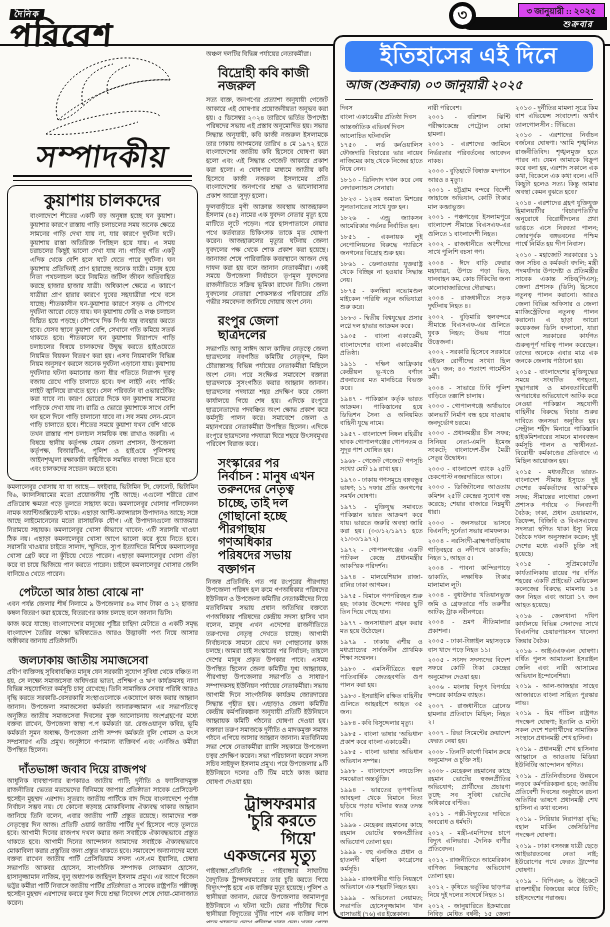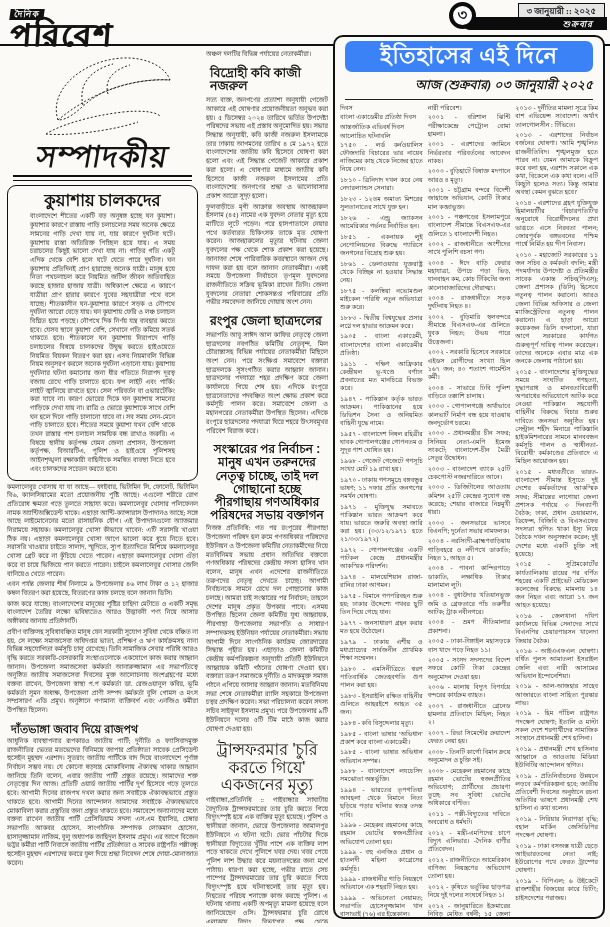--- a/index.html
+++ b/index.html
@@ -6,54 +6,54 @@
   body{background:#e9e8e4;font-family:"Liberation Serif","DejaVu Serif",serif;color:#151412;}
   .page{position:relative;width:610px;height:927px;background:#fbfaf6;margin:0 auto;overflow:hidden;
         box-shadow:0 0 4px rgba(0,0,0,.4);}
   
   .masthead{position:absolute;left:10px;top:4px;line-height:1;}
   .masthead .tag{font-size:9px;font-weight:bold;letter-spacing:1px;background:#111;color:#fff;
                  padding:1px 4px;display:inline-block;transform:skewX(-8deg);}
   .masthead .ttl{font-size:31px;font-weight:900;letter-spacing:2px;margin-top:0px;
                  text-shadow:1px 0 #151412;transform:skewX(-4deg);}
   .hdr-right{position:absolute;right:3px;top:2px;width:172px;height:40px;}
-  .datebox{position:absolute;right:2px;top:1px;border:1.5px solid #111;background:#e5e5e5;
+  .datebox{position:absolute;right:2px;top:1px;border:1.5px solid #111;background:#d946ef;
            font-size:8.5px;font-weight:bold;padding:1px 8px;white-space:nowrap;text-align:center;}
   .blackbar{position:absolute;right:0;top:15px;left:28px;height:13px;background:#0c0c0c;
             border-radius:7px 0 0 7px;}
   .weekday{position:absolute;right:14px;top:16px;color:#fff;font-size:8.5px;font-weight:bold;
            font-style:italic;letter-spacing:1px;}
   .pagecircle{position:absolute;left:14px;top:0px;width:27px;height:27px;border-radius:50%;
               background:#fff;border:4px solid #0c0c0c;box-sizing:border-box;text-align:center;
               font-size:15px;font-weight:900;line-height:19px;}
   .toprule{position:absolute;left:0;top:44px;width:610px;height:2px;background:#111;}
   
   .col-left{position:absolute;left:7px;top:50px;width:191px;height:873px;overflow:hidden;}
   .col-mid{position:absolute;left:206px;top:50px;width:122px;height:873px;overflow:hidden;}
   .bodytxt{font-size:6.4px;line-height:1.36;text-align:justify;margin:2px 0 0;}
-  h3.headline{font-family:"Liberation Sans","DejaVu Sans",sans-serif;margin:8px 4px 1px;line-height:1.1;}
+  h3.headline{font-family:"Liberation Sans","DejaVu Sans",sans-serif;margin:8px 12px 1px;line-height:1.1;}
   .h-md{font-size:12.5px;font-weight:800;}
   .h-sm{font-size:11px;font-weight:800;}
-  .h-ctr{font-size:12px;font-weight:800;text-align:center;line-height:1.25;}
-  .h-lg{font-size:16px;font-weight:400;text-align:center;line-height:1.15;}
+  .h-ctr{font-size:12px;font-weight:800;text-align:left;line-height:1.25;}
+  .h-lg{font-size:16px;font-weight:700;text-align:right;line-height:1.15;}
   
   .leafart{display:block;margin:0 auto;}
   .script-title{font-size:30px;font-weight:900;text-align:center;transform:skewX(-10deg);
                 font-family:"Liberation Serif",serif;letter-spacing:1px;line-height:1;}
   .script-under{border-top:2px solid #111;border-bottom:1px solid #111;height:3px;margin:3px 6px 4px;}
   .edit-box{border:1.5px solid #111;border-radius:9px;padding:5px 22px 6px;margin-top:2px;}
   .edit-head{font-size:16.5px;font-weight:900;text-align:center;line-height:1.18;
              font-family:"Liberation Serif",serif;}
   
   .hist-box{position:absolute;left:333px;top:35px;width:272px;height:884px;border:2px solid #111;
             border-radius:10px;background:#fbfaf6;box-sizing:border-box;}
   .hist-banner{margin:4px 10px 2px;background:#3b82f6;color:#fff;text-align:center;
                font-size:22px;font-weight:900;border-radius:7px;padding:3px 0 4px;
                letter-spacing:1px;line-height:1.1;}
-  .hist-sub{font-size:12.5px;font-weight:bold;font-style:italic;text-align:right;
+  .hist-sub{font-size:12.5px;font-weight:bold;font-style:italic;text-align:left;
             padding:2px 0 3px;border-bottom:1.5px solid #222;margin:0 10px 4px;}
   .hist-cols{display:flex;gap:5px;padding:0 5px;height:814px;overflow:hidden;}
   .hist-col{flex:1;min-width:0;}
   .hist-col p{font-size:6.3px;line-height:1.3;text-align:justify;margin:0 0 2.5px;}
   .hist-col p.hdrline{margin-bottom:1px;}
 </style>
 </head>
 <body>
 
 <div class="page">
@@ -84,22 +84,24 @@
     <div class="script-title">সম্পাদকীয়</div>
     <div class="script-under"></div>
     <div class="edit-box">
       <div class="edit-head">
         <span>কুয়াশায় চালকদের</span><br>
       </div>
       <p class="bodytxt">বাংলাদেশে শীতের একটি বড় অনুষঙ্গ হচ্ছে ঘন কুয়াশা। কুয়াশার কারণে রাস্তায় গাড়ি চলাচলের সময় অনেক ক্ষেত্রে সামনের গাড়ি দেখা যায় না, যার কারণে দুর্ঘটনা ঘটে। কুয়াশায় রাস্তা অতিরিক্ত পিচ্ছিল হয়ে যায়। এ সময় চরাচলের কিছুই ভালো দেখা যায় না। গাড়ির গতি একটু এদিক থেকে বেশি হলে ঘটে যেতে পারে দুর্ঘটনা। ঘন কুয়াশায় প্রতিদিনই প্রাণ হারাচ্ছে অনেক যাত্রী। মানুষ হয়ে নিত্য পথচলাচল করে নিয়মিত জটিল জীবন অতিবাহিত করছে হাজার হাজার যাত্রী। অধিকাংশ ক্ষেত্রে এ কারণে যাত্রীরা প্রাণ হারার কারণে যুবের সহযাত্রীরা পথে বসে যাচ্ছে। শীতকালীন ঘন-কুয়াশার কারণে সড়ক ও নৌপথে দুর্ঘটনা আরো বেড়ে যায়। ঘন কুয়াশায় ফেরি ও লঞ্চ চলাচল বিঘ্নিত হয়ে পড়ছে। নৌপথে দিক নির্ণয় যন্ত্র ব্যবহার করতে হবে। যেসব স্থানে কুয়াশা বেশি, সেখানে গতি কমিয়ে সতর্ক থাকতে হবে। শীতকালে ঘন কুয়াশায় নিরাপদে গাড়ি চলাচলের বিষয়ে চালকদের উদ্বুদ্ধ করতে হাইওয়েতে নিয়মিত বিয়কন বিতরণ করা হয়। এসব নিয়মাবলি বিভিন্ন নিয়ম অনুসরণ করলে অনেক দুর্ঘটনা এড়ানো যায়। কুয়াশায় দুর্ঘটনার ঘটনা কমানোর জন্য ধীর গতিতে নিরাপদ দূরত্ব বজায় রেখে গাড়ি চালাতে হবে। ফগ লাইট এবং পার্কিং লাইট জ্বালিয়ে রাখতে হবে। সেল পরিবর্তন বা ওভারটেকিং করা যাবে না। কারণ ভোরের দিকে ঘন কুয়াশায় সামনের গাড়িকে দেখা যায় না। রাত্রি ও ভোরে কুয়াশাকে সাথে বেশি ঘন হলে দিনে গাড়ি চালানো যাবে না। সব সময় লেন-মেনে গাড়ি চালাতে হবে। শীতের সময়ে কুয়াশা যখন বেশি থাকে তখন রাস্তার পাশ চলাচল সাময়িক বন্ধ রাখাও জরুরি। এ বিষয়ে স্থানীয় কর্তৃপক্ষ যেমন জেলা প্রশাসন, উপজেলা কর্তৃপক্ষ, বিআরটিএ, পুলিশ ও হাইওয়ে পুলিশসহ আইনশৃঙ্খলা রক্ষাকারী বাহিনীকে সমন্বিত ব্যবস্থা নিতে হবে এবং চালকদের সচেতন করতে হবে।</p>
     </div>
     <div id="left-articles">
         <p class="bodytxt">কমলালেবুর খোসায় যা যা আছে— ফাইবার, ভিটামিন সি, ফোলেট, ভিটামিন বি৬, ক্যালসিয়ামের মতো প্রয়োজনীয় পুষ্টি আছে। এগুলো শরীরে রোগ প্রতিরোধ ক্ষমতা গড়ে তুলতে সাহায্য করে। কমলালেবুর খোসার পলিফেনল নামক অ্যান্টিঅক্সিডেন্ট থাকে। এছাড়া আন্টি-ক্যান্সারাস উপাদানও আছে; সঙ্গে আছে লাইমোনেনের মতো রাসায়নিক যৌগ। এই উপাদানগুলো অ্যাজমার নিরাময়ে সহায়ক। কমলালেবুর খোসা কীভাবে খাবেন: এটি সরাসরি খাওয়া ঠিক নয়। এছাড়া কমলালেবুর খোসা আগে ভালো করে ধুয়ে নিতে হবে। সরাসরি খাওয়ার চাইতে সালাদ, স্মুদিতে, স্যুপ ইত্যাদিতে মিশিয়ে কমলালেবুর খোসা গ্রেট করে না কুঁচিয়ে খেতে পারেন। এছাড়া কমলালেবুর খোসা গুঁড়া করে বা চায়ে ভিজিয়ে পান করতে পারেন। চাইলে কমলালেবুর খোসার জেলি বানিয়েও খেতে পারেন।</p>
+        <h3 class="headline h-sm">পেটতো আর ঠান্ডা বোঝে না'</h3>
         <p class="bodytxt">এবন পর্যন্ত জেলার শীর্ষ নিলামে ৯ উপজেলার ৪৬ লাখ টাকা ও ১২ হাজার কম্বল বিতরণ করা হয়েছে, বিতরণের কাজ চলছে বলে জানান ডিসি।</p>
         <p class="bodytxt">কাজ করে যাচ্ছে। বাংলাদেশের মানুষের পুষ্টির চাহিদা মেটাতে ও একটি সমৃদ্ধ বাংলাদেশ তৈরির লক্ষ্যে ভবিষ্যতেও আরও উদ্ভাবনী পণ্য নিয়ে আসার অঙ্গীকার জানায় প্রতিষ্ঠানটি।</p>
+        <h3 class="headline h-sm">জলঢাকায় জাতীয় সমাজসেবা</h3>
         <p class="bodytxt">প্রবীণ ব্যক্তিসহ সুবিধাবঞ্চিত মানুষ যেন সরকারী সুযোগ সুবিধা থেকে বঞ্চিত না হয়, সে লক্ষ্যে সমাজসেবা অধিদপ্তর ভাতা, প্রশিক্ষণ ও ঋণ কার্যক্রমসহ নানা বিভিন্ন সহযোগিতা কর্মসূচি চালু রেখেছে। তিনি সামাজিক সেবার পরিধি আরও বৃদ্ধি করতে সরকারি-বেসরকারি সংস্থাগুলোকে একযোগে কাজ করার আহ্বান জানান। উপজেলা সমাজসেবা কর্মকর্তা আনারুজ্জামান এর সভাপতিত্বে অনুষ্ঠিত জাতীয় সমাজসেবা দিবসের মুক্ত আলোচনায় অংশগ্রহণের মধ্যে বক্তব্য রাখেন, উপজেলা স্বাস্থ্য প.প কর্মকর্তা ডা. রেজওয়ানুল কবির, ভূমি কর্মকর্তা সুমন অধ্যক্ষ, উপজেলা প্রাণী সম্পদ কর্মকর্তা বুলি গোমস ও মৎস সম্প্রসারণ এডি প্রমুখ। অনুষ্ঠানে গণ্যমান্য ব্যক্তিবর্গ এবং এনজিও কর্মীরা উপস্থিত ছিলেন।</p>
         <h3 class="headline h-sm">দাঁতভাঙ্গা জবাব দিয়ে রাজপথ</h3>
         <p class="bodytxt">আধুনিক ব্যবস্থাপনার রূপকারও জাতীয় পার্টি; দুর্নীতি ও ফ্যাসিবাদমুক্ত রাজনীতির ভেতর মতভেদের বিনিময়ে জাপার প্রতিষ্ঠাতা সাবেক প্রেসিডেন্ট হুসেইন মুহম্মদ এরশাদ। সুতরাং জাতীয় পার্টিকে বাদ দিয়ে বাংলাদেশে পূর্ণাঙ্গ নির্বাচন সম্ভব নয়। যে কোনো ষড়যন্ত্র মোকাবিলায় ঐক্যবদ্ধ থাকার আহ্বান জানিয়ে তিনি বলেন, এবার জাতীয় পার্টি প্রস্তুত রয়েছে। আমাদের শক্ত নেতৃত্বের দিন আজ। প্রতিটি ওয়ার্ড জাতীয় পার্টির দুর্গ হিসেবে গড়ে তুলতে হবে। আগামী দিনের রাজপথ দখল করার জন্য সবাইকে ঐক্যবদ্ধভাবে প্রস্তুত থাকতে হবে। আগামী দিনের আন্দোলন আমাদের সবাইকে ঐক্যবদ্ধভাবে মোকাবিলা করার প্রস্তুতির জন্য প্রস্তুত থাকতে হবে। সমাবেশে অন্যান্যদের মধ্যে বক্তব্য রাখেন জাতীয় পার্টি প্রেসিডিয়াম সদস্য এস.এম ইয়াসির, চেম্বার সভাপতি আকবর হোসেন, সাংগঠনিক সম্পাদক লোকমান হোসেন, হাসানুজ্জামান নাজিম, বুলু অধ্যাপক জাহিদুল ইসলাম প্রমুখ। এর আগে বিজেন ভট্টর কর্মীরা পার্টি নিবাসে জাতীয় পার্টির প্রতিষ্ঠাতা ও সাবেক রাষ্ট্রপতি পল্লীবন্ধু হুসেইন মুহম্মদ এরশাদের কবরে ফুল দিয়ে শ্রদ্ধা নিবেদন শেষে দোয়া-মোনাজাত করেন।</p>
       </div>
   </div>
 
   <div class="col-mid">
     <p class="bodytxt" style="margin-top:0">অঞ্চল দলটির বিভিন্ন পর্যায়ের নেতাকর্মীরা।</p>
     <div id="mid-articles">
         <h3 class="headline h-md">বিদ্রোহী কবি কাজী নজরুল</h3>

